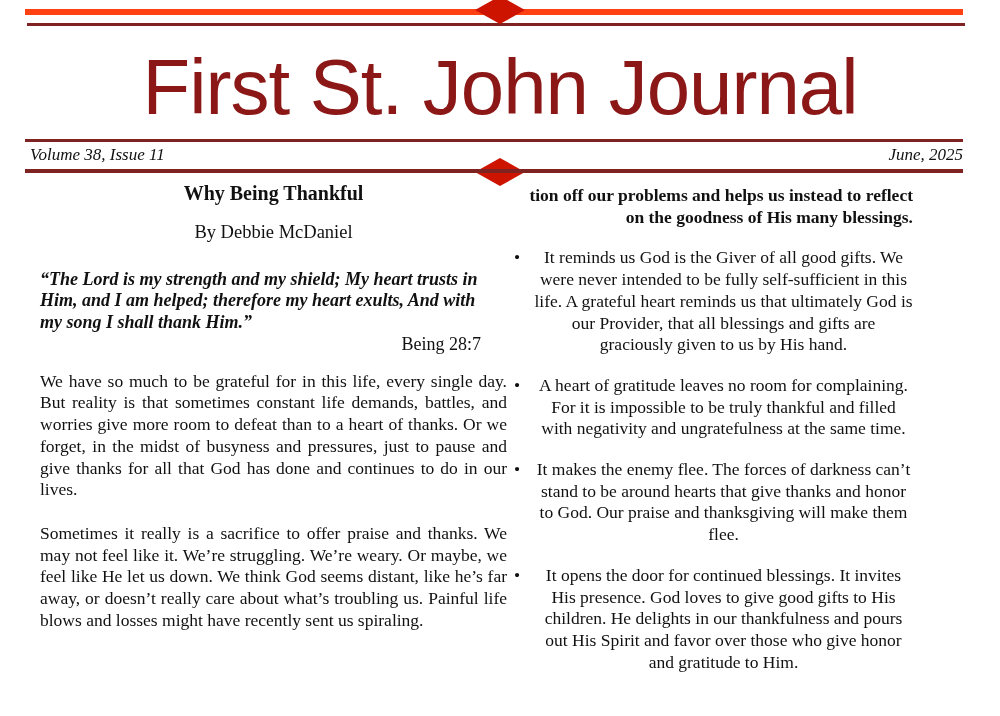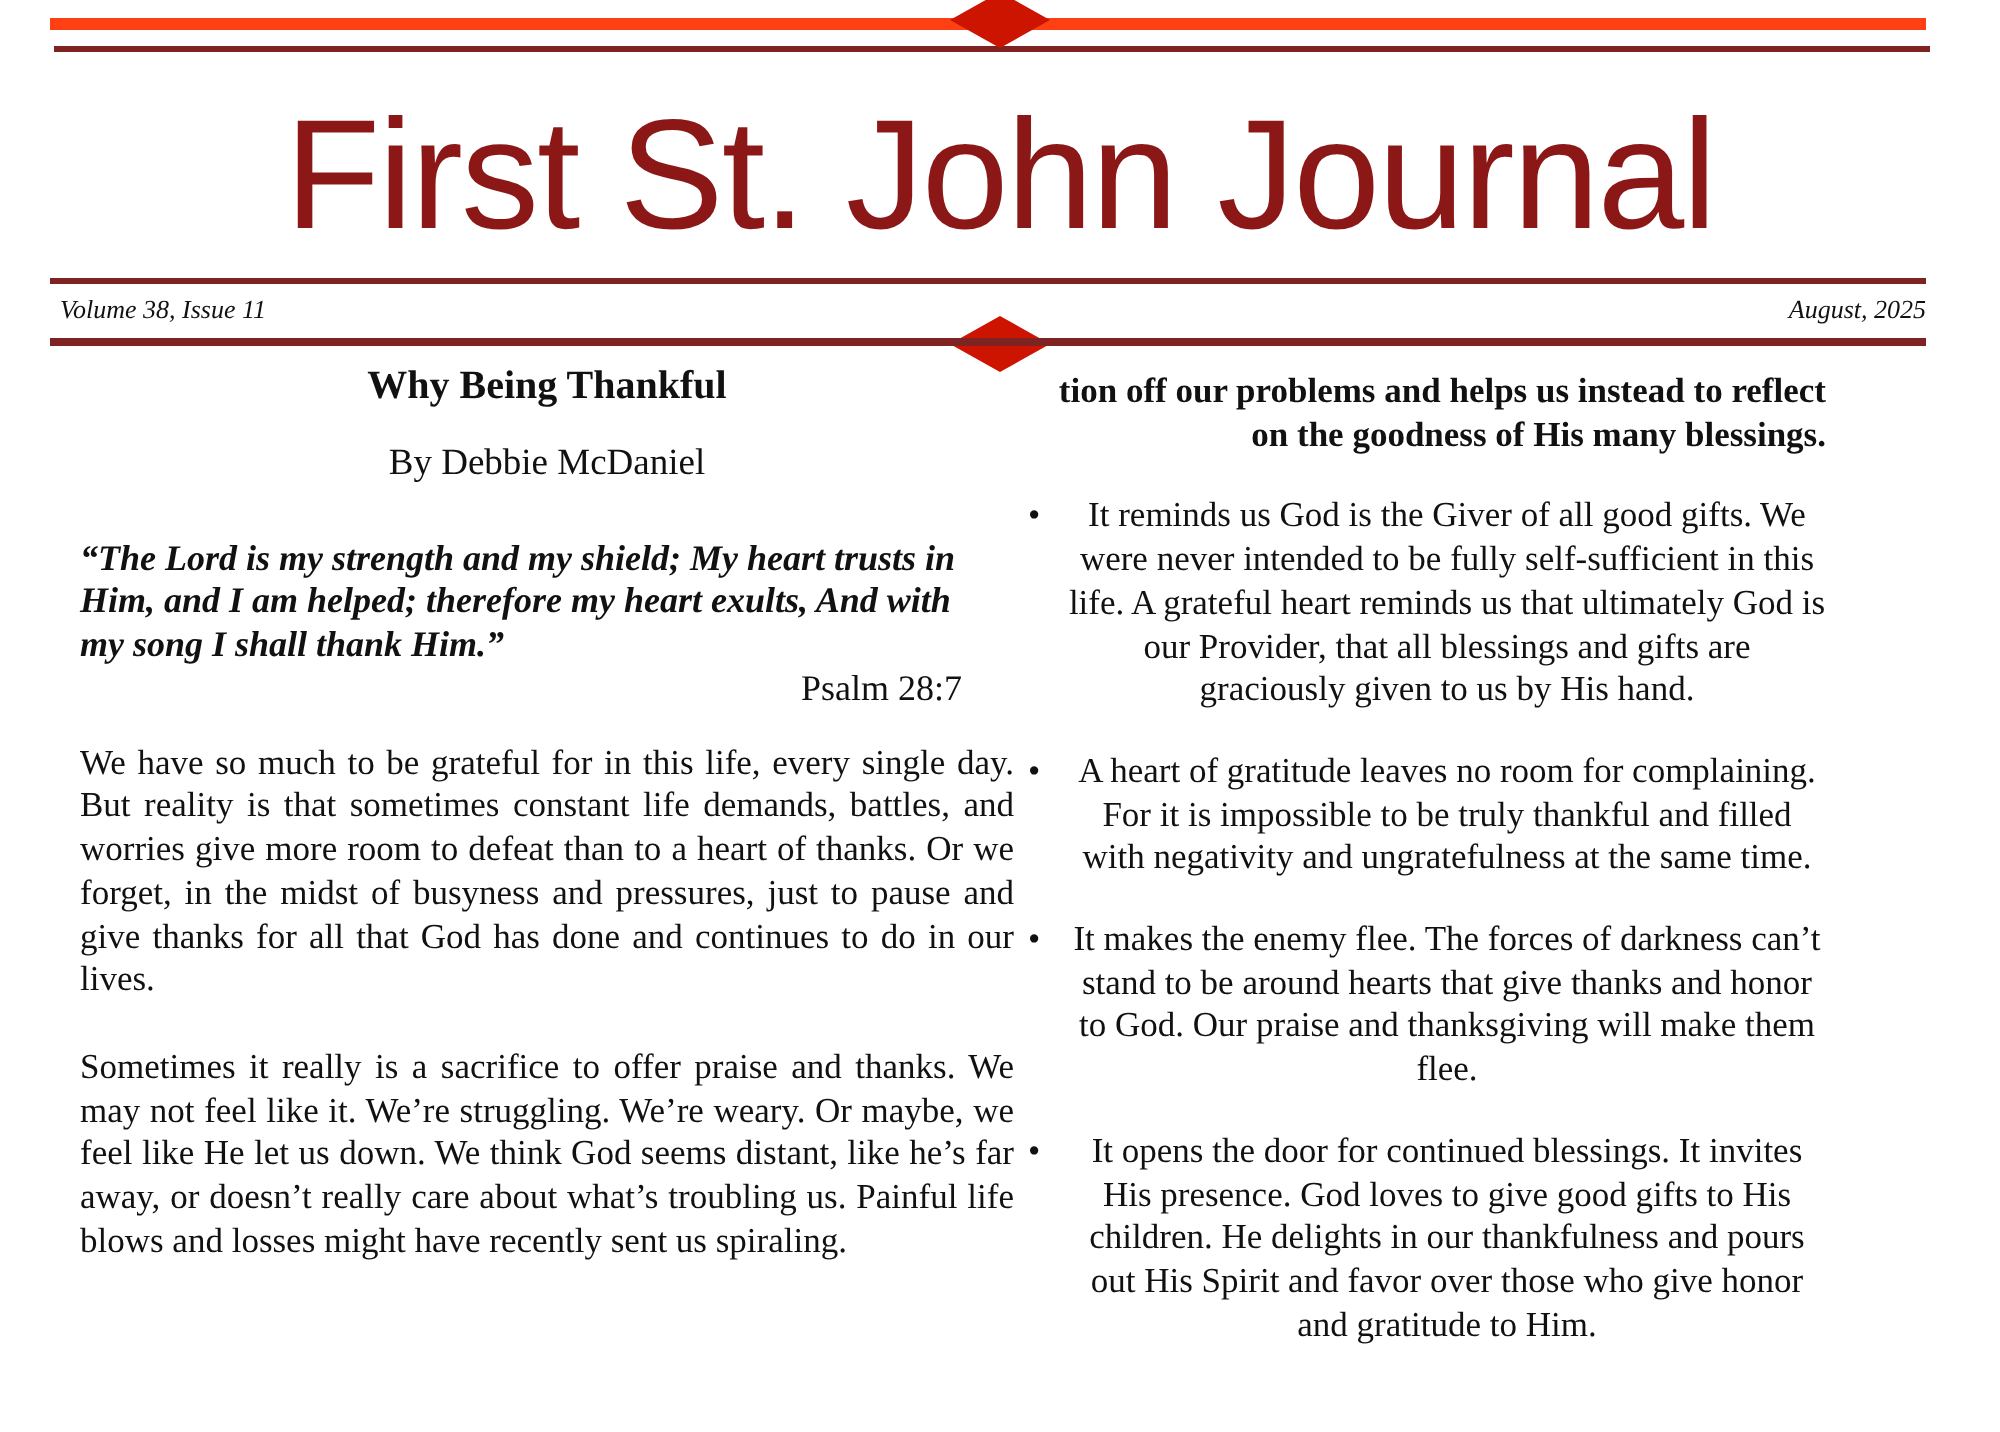--- a/index.html
+++ b/index.html
@@ -36,21 +36,21 @@
     color:var(--title);
     white-space:nowrap;
   }
   .diamond{color:var(--diamond);flex:0 0 auto;margin-top:8px;}
   
   .rule-top{position:absolute;left:25px;top:139px;width:938px;height:3px;background:var(--rule);}
   .rule-bottom{position:absolute;left:25px;top:169px;width:938px;height:4px;background:var(--rule);}
   .issue-row{
     position:absolute;left:30px;top:143px;width:933px;
     display:flex;justify-content:space-between;
-    font-style:italic;font-size:13px;line-height:24px;
+    font-style:italic;font-size:17px;line-height:24px;
   }
   
   .columns{
     position:absolute;left:40px;top:183px;width:933px;
     display:flex;
     font-size:17.5px;line-height:21.7px;
   }
   .col-left{width:467px;}
   .col-right{width:406px;}
   .article-title{margin:0;font-size:20px;font-weight:700;line-height:21.5px;text-align:center;}
@@ -82,34 +82,34 @@
     </svg>
     <h1>First St. John Journal</h1>
     <svg class="diamond" width="50" height="28" viewBox="0 0 50 28" aria-hidden="true">
       <polygon points="25,0 50,14 25,28 0,14" fill="currentColor"></polygon>
     </svg>
   </header>
 
   <div class="rule-top"></div>
   <div class="issue-row">
     <span>Volume 38, Issue 11</span>
-    <span>August, 2025</span>
+    <span>June, 2025</span>
   </div>
   <div class="rule-bottom"></div>
 
   <main class="columns">
 
     <section class="col-left">
       <h2 class="article-title">
         <div>Why Being Thankful</div>
       </h2>
       <p class="byline">By Debbie McDaniel</p>
 
       <div class="quote">“The Lord is my strength and my shield; My heart trusts in Him, and I am helped; therefore my heart exults, And with my song I shall thank Him.”</div>
-      <div class="citation">Psalm 28:7</div>
+      <div class="citation">Being 28:7</div>
 
       <p class="para">We have so much to be grateful for in this life, every single day. But reality is that sometimes constant life demands, battles, and worries give more room to de­feat than to a heart of thanks. Or we forget, in the midst of busyness and pressures, just to pause and give thanks for all that God has done and continues to do in our lives.</p>
       <p class="para">Sometimes it really is a sacrifice to offer praise and thanks. We may not feel like it. We’re struggling. We’re weary. Or maybe, we feel like He let us down. We think God seems distant, like he’s far away, or doesn’t really care about what’s troubling us. Painful life blows and losses might have recently sent us spi­raling.</p>
     </section>
 
     <section class="col-right">
       <p class="para-cont">tion off our problems and helps us instead to reflect on the goodness of His many blessings.</p>
       <ul class="bullet-list">
         <li>It reminds us God is the Giver of all good gifts. We were never intended to be fully self-sufficient in this life. A grateful heart reminds us that ultimately God is our Provider, that all blessings and gifts are graciously given to us by His hand.</li>
         <li>A heart of gratitude leaves no room for com­plaining. For it is impossible to be truly thank­ful and filled with negativity and ungrateful­ness at the same time.</li>

